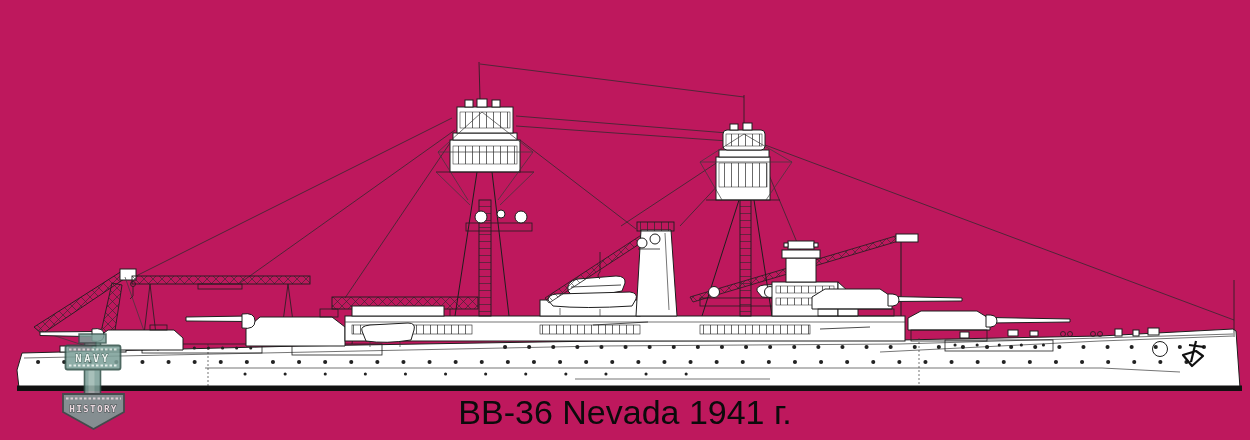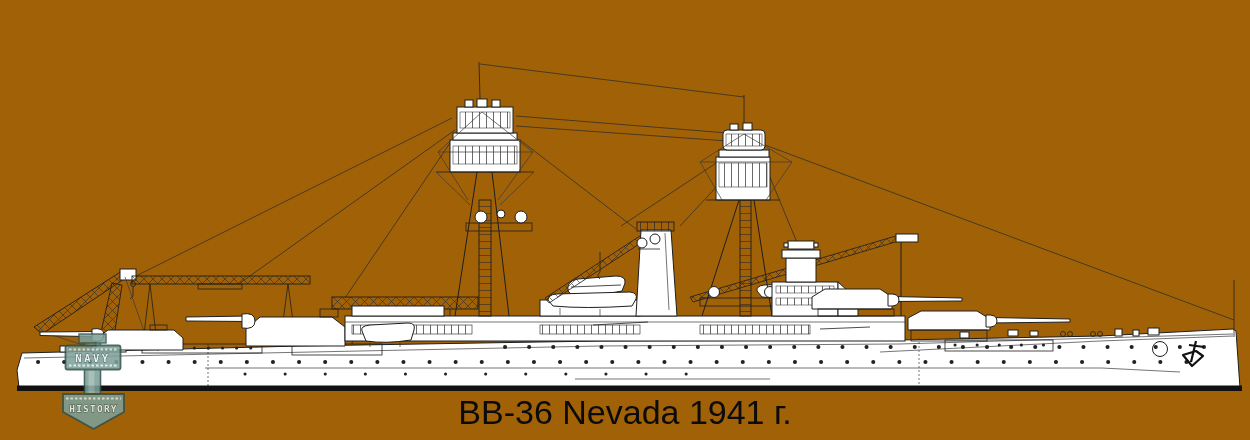--- a/index.html
+++ b/index.html
@@ -1,16 +1,16 @@
 <!DOCTYPE html>
 <html><head>
 <meta charset="utf-8">
 <style>
   html,body{margin:0;padding:0;background:#ffffff;}
-  .stage{position:relative;width:1250px;height:440px;background:#a16207;overflow:hidden;
+  .stage{position:relative;width:1250px;height:440px;background:#be185d;overflow:hidden;
          font-family:"Liberation Sans","DejaVu Sans",sans-serif;}
   svg{position:absolute;left:0;top:0;}
   .ln{fill:none;stroke:#1e1e1e;stroke-width:1;}
   .ln2{fill:none;stroke:#1e1e1e;stroke-width:0.8;}
   .fw{fill:#ffffff;stroke:#1e1e1e;stroke-width:1;}
   .thin{fill:none;stroke:#3a3a3a;stroke-width:0.7;}
   .rig{fill:none;stroke:#2b2b2b;stroke-width:0.75;}
   .dots{fill:none;stroke:#222222;stroke-width:4;stroke-linecap:round;}
   .dotsS{fill:none;stroke:#222222;stroke-width:3;stroke-linecap:round;}
   .blk{fill:#111111;stroke:none;}

